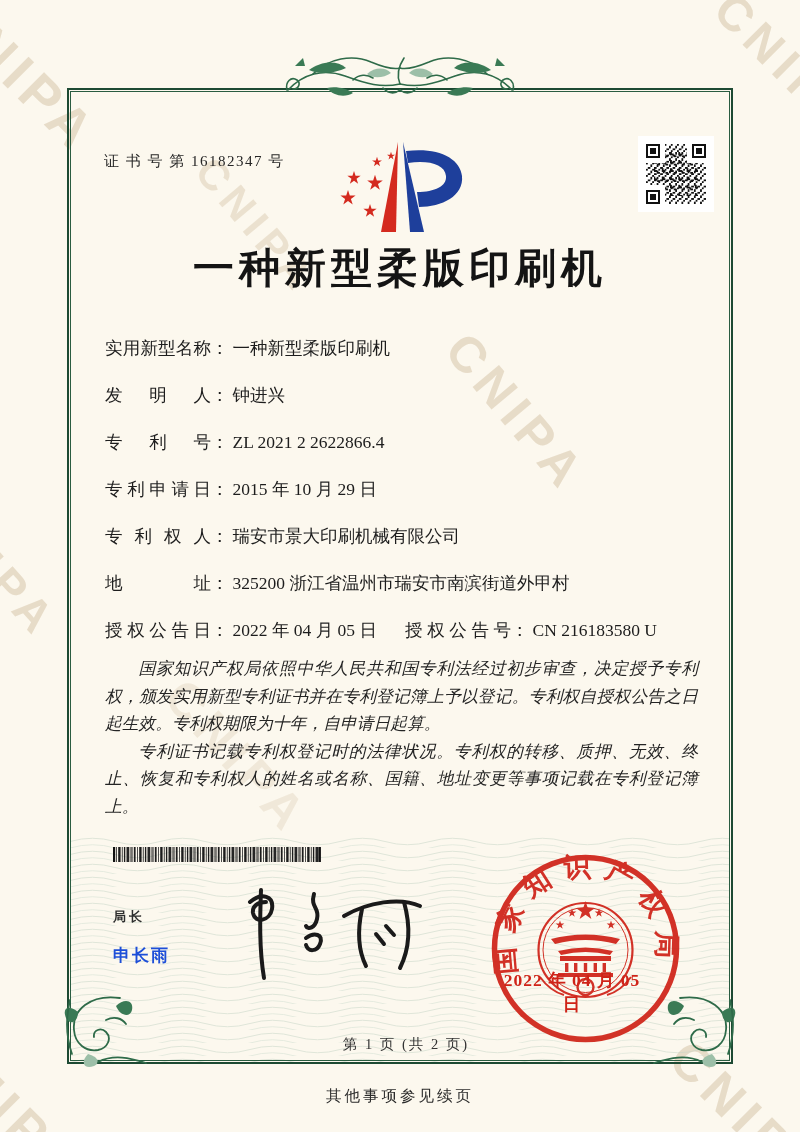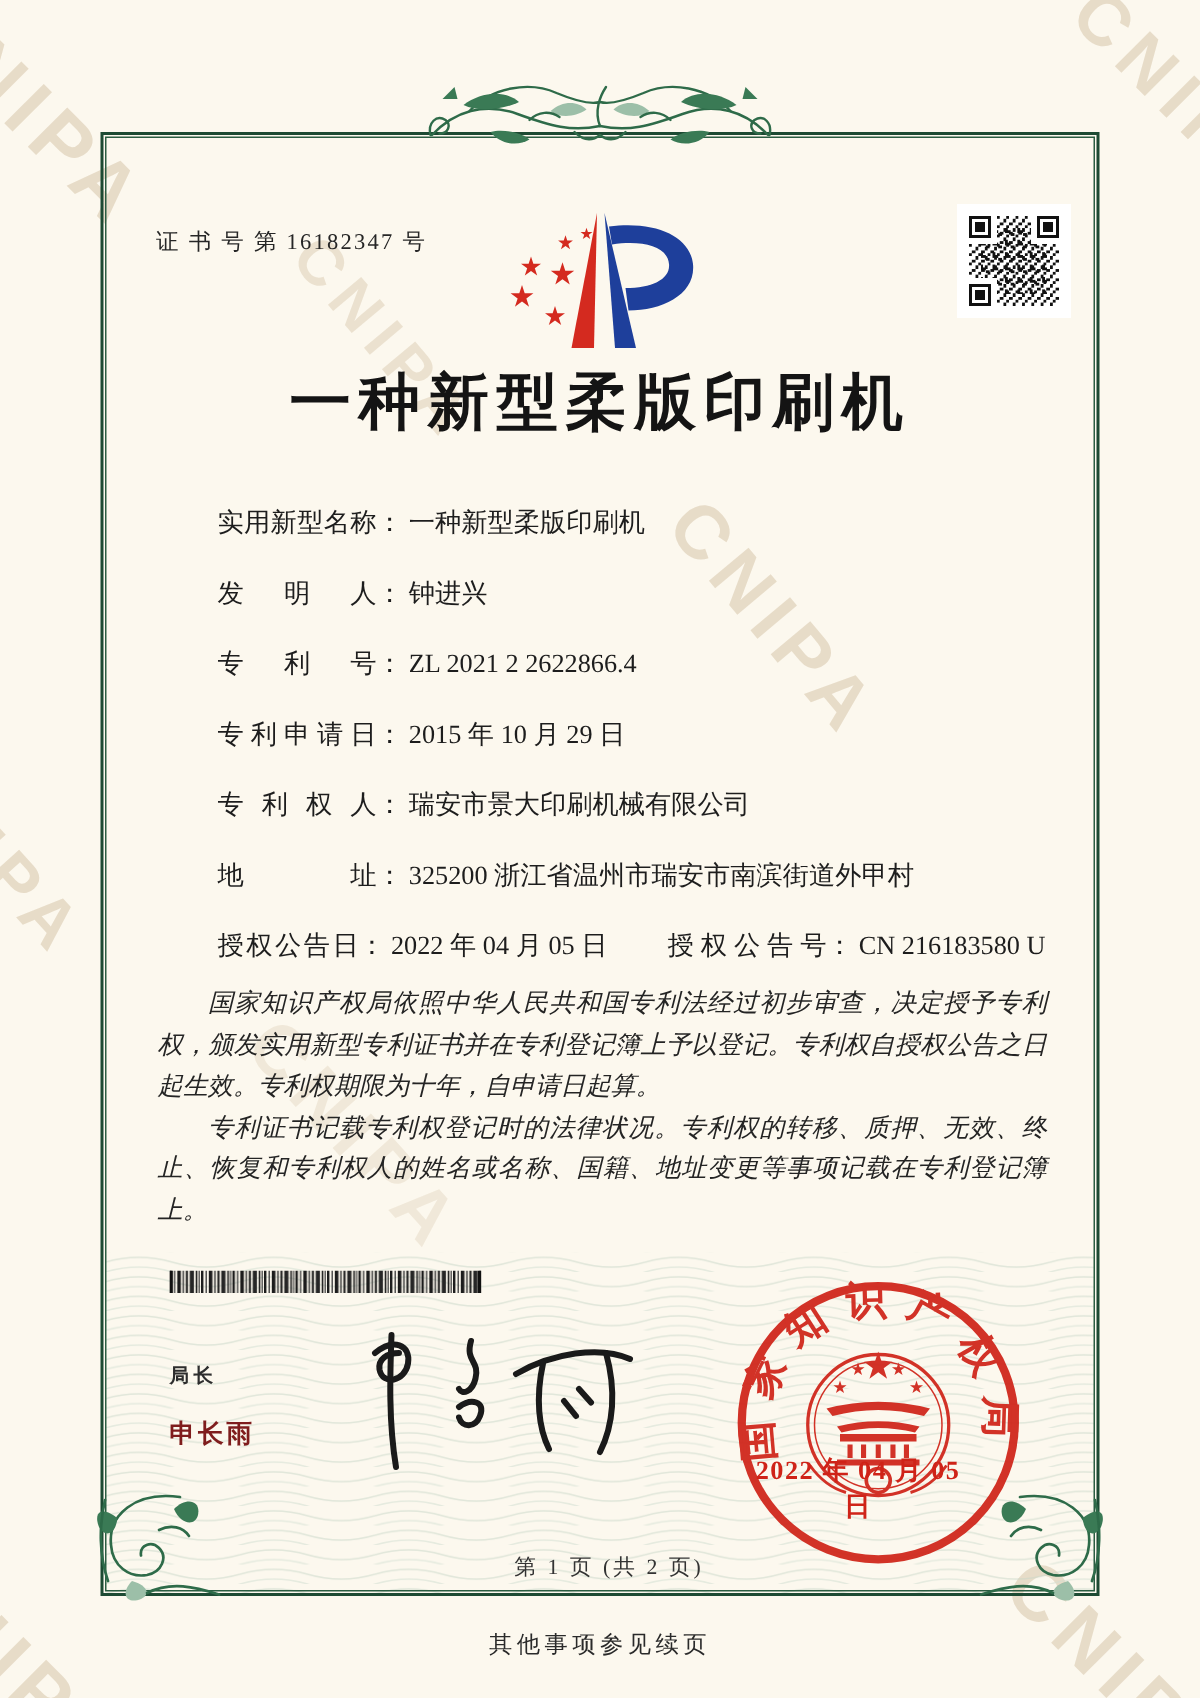--- a/index.html
+++ b/index.html
@@ -20,33 +20,33 @@
   .certno{position:absolute;left:104px;top:152px;font-size:15px;letter-spacing:1.5px;color:#262626;}
   .logo{position:absolute;left:336px;top:134px;}
   .qrbox{position:absolute;left:638px;top:136px;width:76px;height:76px;background:#fff;}
   .qrbox svg{position:absolute;left:8px;top:8px;}
   .title{position:absolute;left:0;right:0;top:241px;text-align:center;font-size:41px;
          font-weight:700;letter-spacing:5px;color:#141414;}
   
   .fields{position:absolute;left:105px;top:337px;display:flex;flex-direction:column;gap:25px;
           font-size:17.5px;color:#1d1d1d;}
   .frow{display:flex;white-space:nowrap;line-height:22px;}
-  .flabel{display:inline-block;width:106px;text-align:justify;text-align-last:justify;margin-left:40px;}
+  .flabel{display:inline-block;width:106px;text-align:justify;text-align-last:justify;}
   .fcolon{display:inline-block;margin-right:4px;}
   .pair{display:inline-flex;width:300px;}
   
   .body{position:absolute;left:105px;top:655px;width:593px;font-size:16.8px;line-height:27.5px;
         font-style:italic;text-align:justify;color:#242424;}
   .body p{margin:0;text-indent:2em;}
   
   .barcode{position:absolute;left:113px;top:847px;}
   .jt{position:absolute;left:113px;top:908px;font-family:"Liberation Sans",sans-serif;
       font-size:13px;font-weight:600;letter-spacing:3px;color:#2d2d2d;}
   .jn{position:absolute;left:113px;top:944px;font-family:"Liberation Sans",sans-serif;
-      font-size:17px;font-weight:600;letter-spacing:2px;color:#7f1d1d;}
+      font-size:17px;font-weight:600;letter-spacing:2px;color:#1d4ed8;}
   .sig{position:absolute;left:228px;top:882px;}
   .seal{position:absolute;left:488px;top:851px;}
   .sealdate{position:absolute;left:492px;top:968px;width:160px;text-align:center;
             font-size:17.5px;font-weight:700;color:#cf2318;letter-spacing:1px;}
   .pageinfo{position:absolute;left:0;right:0;top:1035px;text-align:center;font-size:14.5px;
             letter-spacing:2px;color:#333;padding-left:12px;}
   .cont{position:absolute;left:0;right:0;top:1086px;text-align:center;font-size:15.5px;
         letter-spacing:3px;color:#2a2a2a;}
 </style>
 </head>

